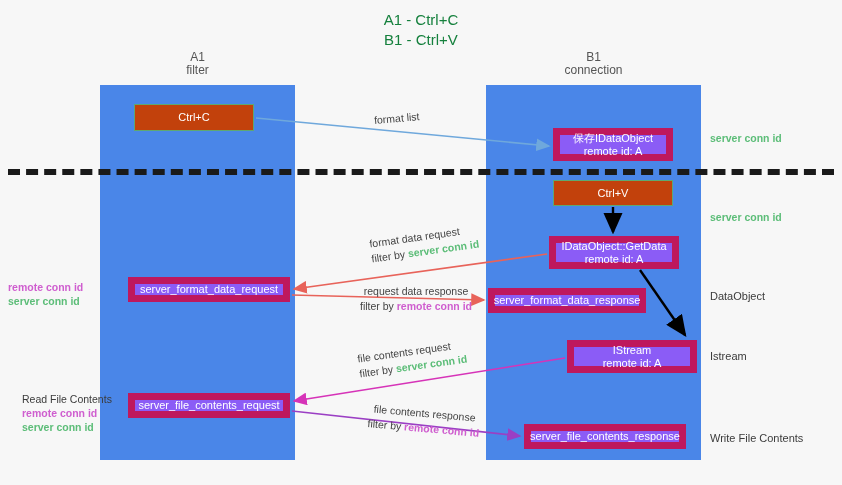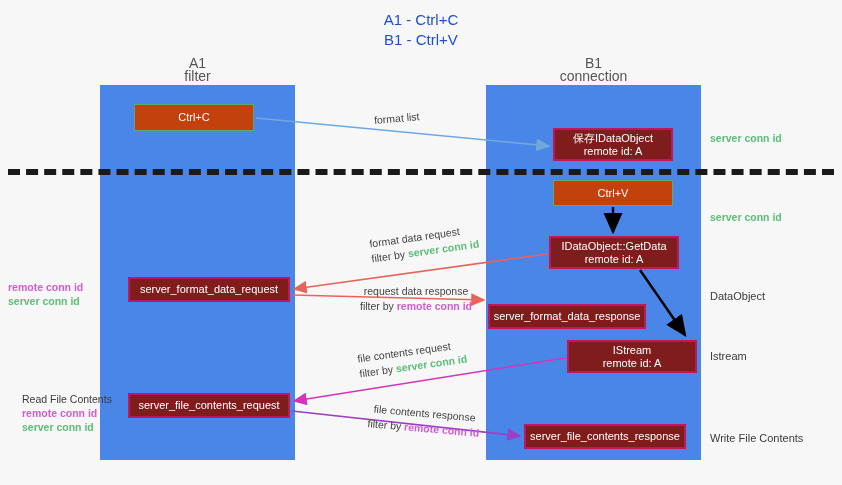--- a/index.html
+++ b/index.html
@@ -16,36 +16,36 @@
     overflow: hidden;
   }
   .abs { position: absolute; }
 
   
   #title {
     left: 0; top: 10px; width: 842px;
     text-align: center;
     font-size: 15px;
     line-height: 20px;
-    color: #1d4ed8;
+    color: #15803d;
   }
 
   
   .lane {
     background: #4a86e8;
     top: 85px;
     height: 375px;
   }
   #lane-a1 { left: 100px; width: 195px; }
   #lane-b1 { left: 486px; width: 215px; }
 
   .lane-header {
-    top: 57px;
+    top: 51px;
     text-align: center;
-    font-size: 14px;
+    font-size: 12px;
     line-height: 13px;
     color: #555555;
   }
   #lane-header-a1 { left: 100px; width: 195px; }
   #lane-header-b1 { left: 486px; width: 215px; }
 
   
   #divider {
     left: 8px; top: 169px; width: 826px; height: 0;
     border-top: 6px dashed #1a1a1a;
@@ -57,31 +57,31 @@
     display: flex;
     flex-direction: column;
     align-items: center;
     justify-content: center;
     color: #ffffff;
     font-size: 11px;
     line-height: 13px;
     text-align: center;
   }
   .node.green { background: #c2410c; border: 1px solid #5fa871; }
-  .node.orange { background: #7f1d1d; border: 2px solid #be185d; }
+  .node.orange { background: #8b5cf6; border: 7px solid #be185d; }
   .node .l2 { font-size: 11px; }
 
   #n-ctrlc   { left: 134px; top: 104px;  width: 120px; height: 27px; }
   #n-save    { left: 553px; top: 128px;  width: 120px; height: 33px; }
   #n-ctrlv   { left: 553px; top: 180px;  width: 120px; height: 26px; }
   #n-getdata { left: 549px; top: 236px;  width: 130px; height: 33px; }
   #n-istream { left: 567px; top: 340px;  width: 130px; height: 33px; }
 
   #n-sfdreq  { left: 128px; top: 277px;  width: 162px; height: 25px; }
-  #n-sfdres  { left: 488px; top: 288px;  width: 158px; height: 25px; margin-top: 16px; }
+  #n-sfdres  { left: 488px; top: 288px;  width: 158px; height: 25px; }
   #n-sfcreq  { left: 128px; top: 393px;  width: 162px; height: 25px; }
   #n-sfcres  { left: 524px; top: 424px;  width: 162px; height: 25px; }
 
   
   .edge-label {
     font-size: 10.5px;
     line-height: 15px;
     color: #444444;
     white-space: nowrap;
   }

